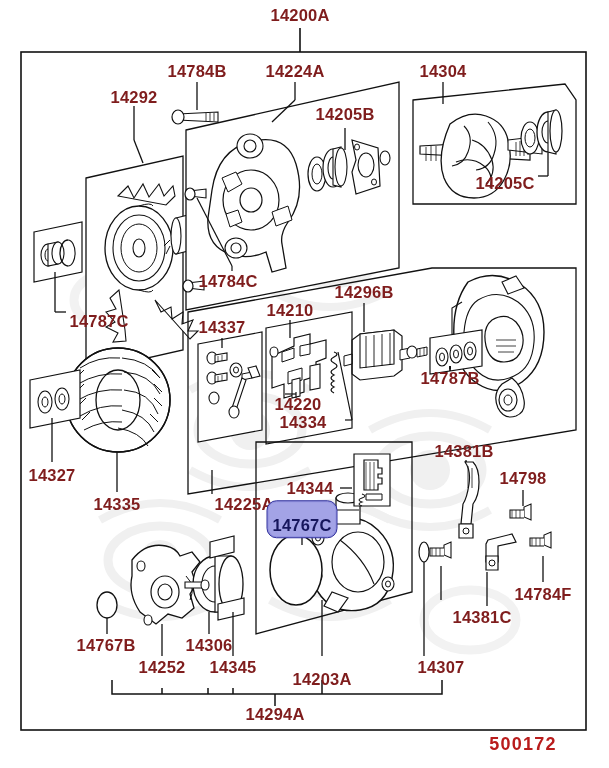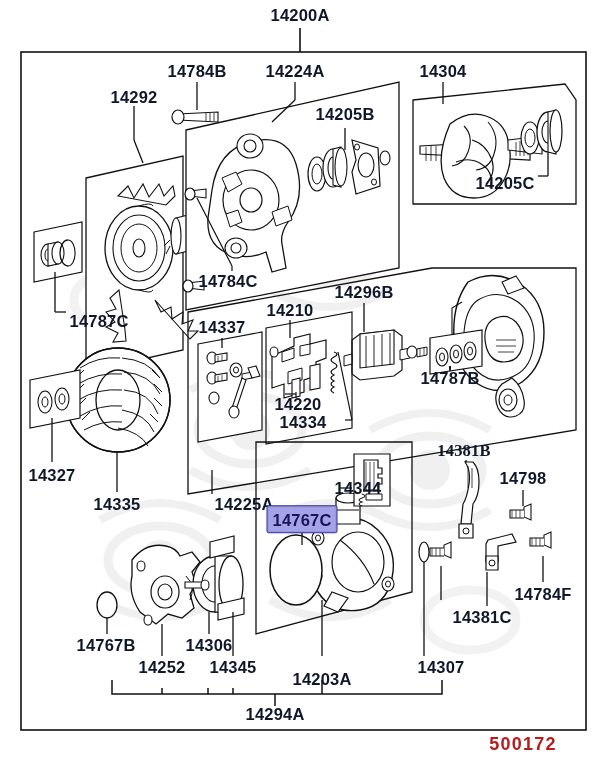--- a/index.html
+++ b/index.html
@@ -11,32 +11,32 @@
   }
   #stage{position:absolute;left:0;top:0;width:609px;height:768px;}
   #art{position:absolute;left:0;top:0;width:609px;height:768px;}
 
   
   .lbl{
     position:absolute;
     font-size:16.5px;
     font-weight:700;
     letter-spacing:.2px;
-    color:#0f172a;
+    color:#7f1d1d;
     white-space:nowrap;
     line-height:1;
     transform:translate(-50%,-50%);
     font-family:"Liberation Sans","DejaVu Sans",sans-serif;
   }
   .lbl.hl{
     color:#16165c;
     background:#a3a3e6;
     border:1.5px solid #2f2f9c;
-    padding:6px 5px 3px 5px;
-    border-radius:2px;
+    padding:16px 5px 3px 5px;
+    border-radius:10px;
     box-shadow:0 0 0 1px #8f8fdd inset;
   }
   #footer-code{
     position:absolute;
     font-size:18px;
     font-weight:700;
     color:#b91c1c;
     letter-spacing:1.2px;
     white-space:nowrap;
     font-family:"Liberation Sans","DejaVu Sans",sans-serif;
@@ -459,24 +459,24 @@
       <div class="lbl" style="left: 345px; top: 114px;">14205B</div>
       <div class="lbl" style="left: 505px; top: 183px;">14205C</div>
       <div class="lbl" style="left: 228px; top: 281px;">14784C</div>
       <div class="lbl" style="left: 99px; top: 321px;">14787C</div>
       <div class="lbl" style="left: 364px; top: 292px;">14296B</div>
       <div class="lbl" style="left: 290px; top: 310px;">14210</div>
       <div class="lbl" style="left: 222px; top: 327px;">14337</div>
       <div class="lbl" style="left: 450px; top: 378px;">14787B</div>
       <div class="lbl" style="left: 298px; top: 404px;">14220</div>
       <div class="lbl" style="left: 303px; top: 422px;">14334</div>
-      <div class="lbl" style="left: 464px; top: 451px; font-family: Liberation Serif, serif;">14381B</div>
+      <div class="lbl" style="left: 464px; top: 451px;">14381B</div>
       <div class="lbl" style="left: 52px; top: 475px;">14327</div>
       <div class="lbl" style="left: 523px; top: 478px;">14798</div>
-      <div class="lbl" style="left: 310px; top: 488px; margin-left: 48px;">14344</div>
+      <div class="lbl" style="left: 310px; top: 488px;">14344</div>
       <div class="lbl" style="left: 117px; top: 504px;">14335</div>
       <div class="lbl" style="left: 212px; top: 504px; margin-left: 32px;">14225A</div>
       <div class="lbl hl" style="left: 302px; top: 519px;">14767C</div>
       <div class="lbl" style="left: 543px; top: 594px;">14784F</div>
       <div class="lbl" style="left: 482px; top: 617px;">14381C</div>
       <div class="lbl" style="left: 106px; top: 645px;">14767B</div>
       <div class="lbl" style="left: 209px; top: 645px;">14306</div>
       <div class="lbl" style="left: 162px; top: 667px;">14252</div>
       <div class="lbl" style="left: 233px; top: 667px;">14345</div>
       <div class="lbl" style="left: 322px; top: 667px; margin-top: 12px;">14203A</div>

